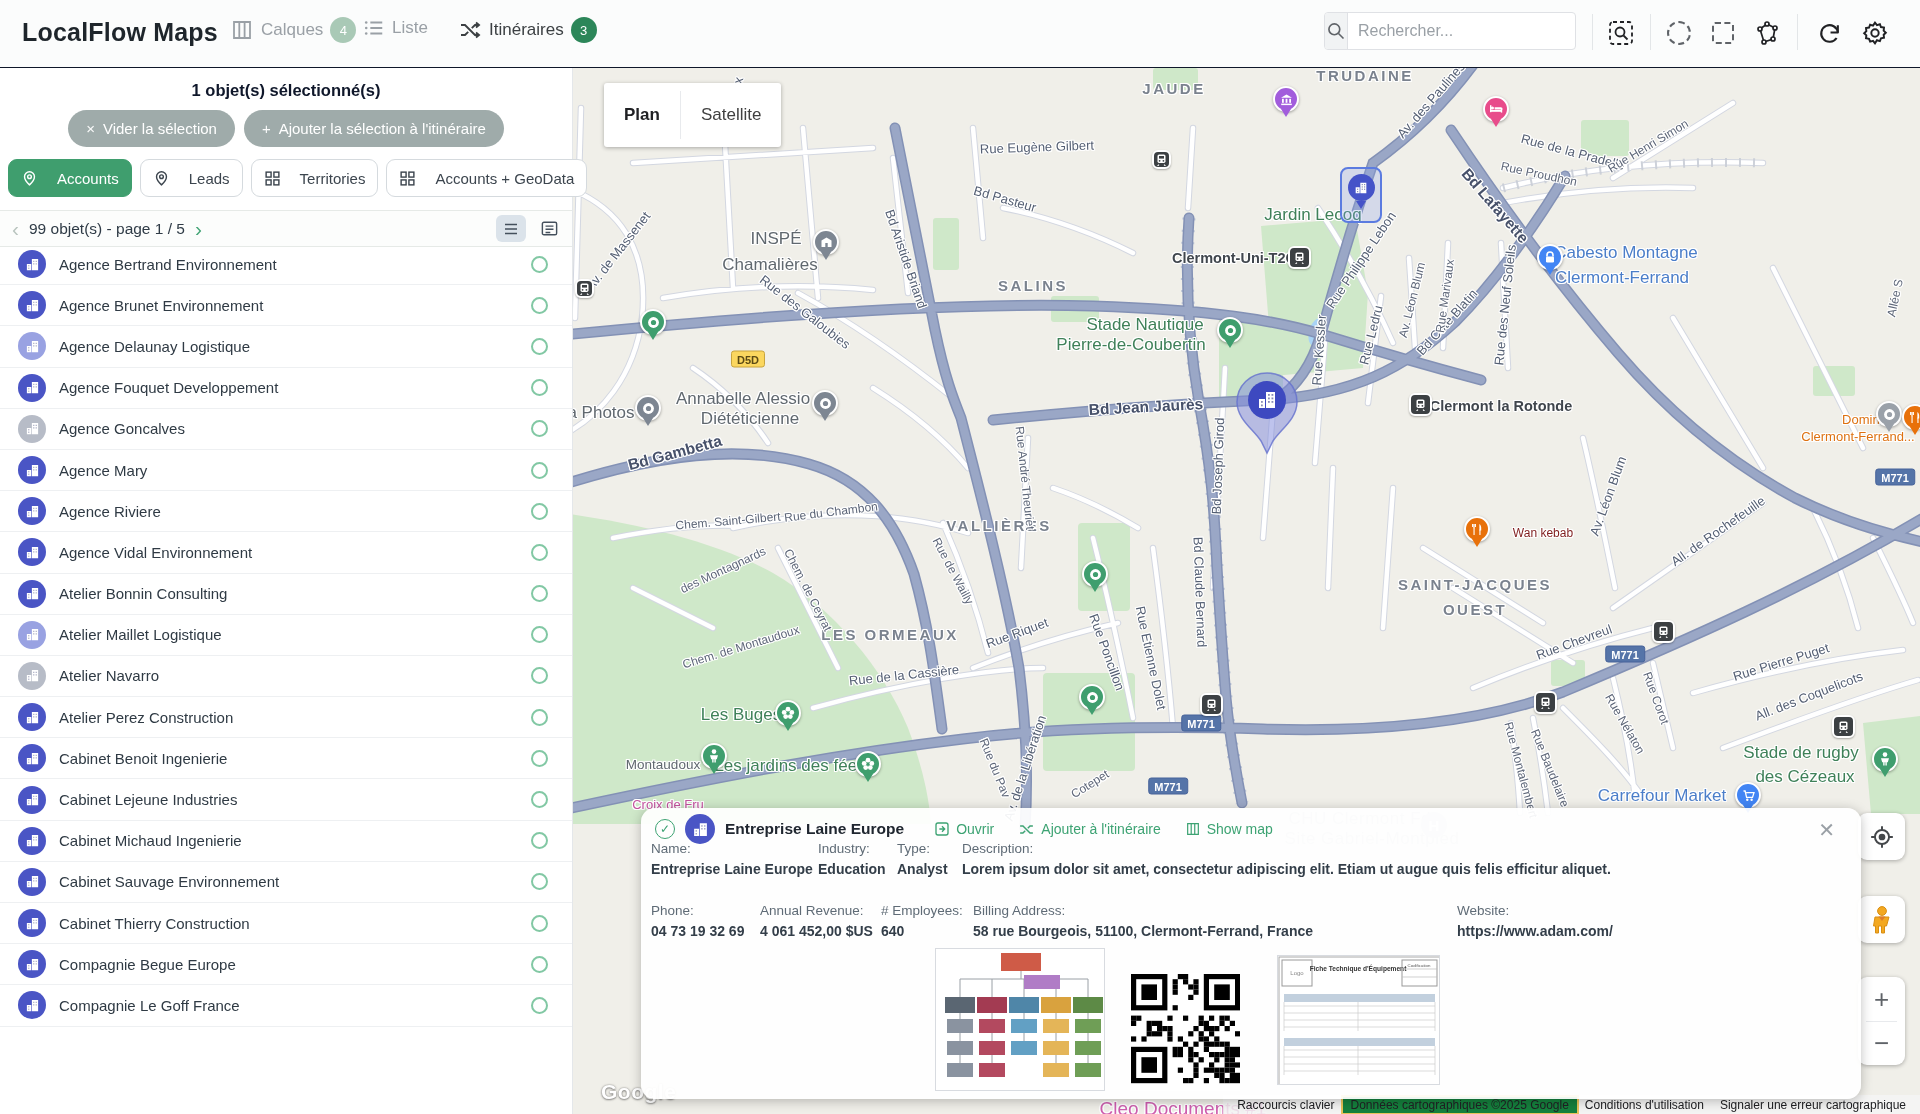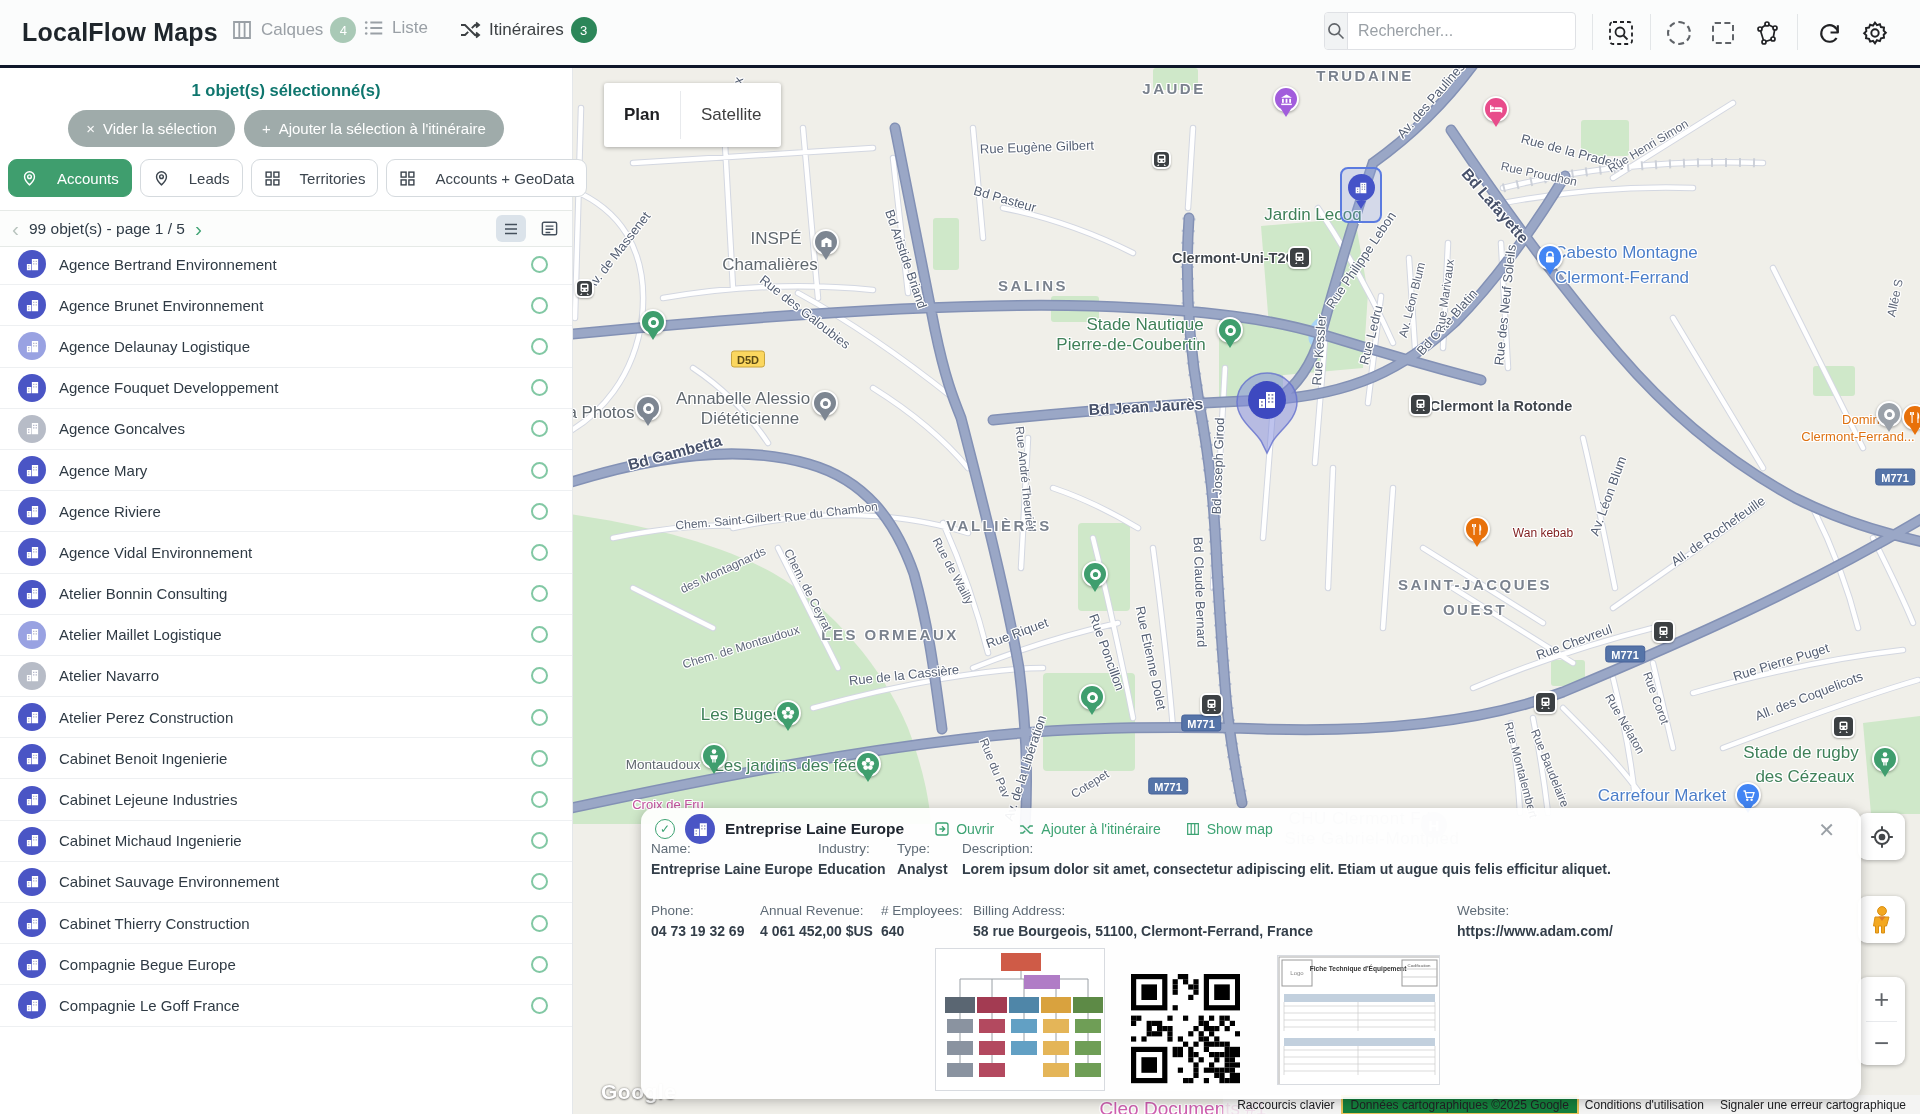--- a/index.html
+++ b/index.html
@@ -1,39 +1,39 @@
 <!DOCTYPE html>
 <html><head>
 <meta charset="utf-8">
 <style>
   *{margin:0;padding:0;box-sizing:border-box;}
   html,body{width:1920px;height:1114px;overflow:hidden;font-family:"Liberation Sans",sans-serif;background:#fff;}
   #app{position:relative;width:1920px;height:1114px;}
 
   
-  #header{position:absolute;left:0;top:0;width:1920px;height:68px;background:#fbfcfc;border-bottom:3px solid #0f172a;z-index:40;}
+  #header{position:absolute;left:0;top:0;width:1920px;height:68px;background:#fbfcfc;border-bottom:1px solid #0f172a;z-index:40;}
   .brand{position:absolute;left:22px;top:18px;font-size:25px;font-weight:bold;color:#1e252b;letter-spacing:.2px;}
   .nav-item{position:absolute;top:17px;display:flex;align-items:center;gap:7px;font-size:17px;color:#9aa0a6;cursor:pointer;}
   .nav-item.dark{color:#3c4043;}
   .nav-badge{min-width:26px;height:26px;border-radius:13px;display:flex;align-items:center;justify-content:center;font-size:13px;color:#fff;padding:0 4px;}
   .nav-badge.pale{background:#a9c9b6;}
   .nav-badge.deep{background:#2c8659;}
   .nav-icon svg{display:block;}
   #search-wrap{position:absolute;left:1324px;top:12px;width:252px;height:38px;display:flex;border:1px solid #dfe1e5;border-radius:4px;background:#fff;}
   #search-icon-box{width:42px;background:#f1f3f4;border-right:1px solid #dfe1e5;display:flex;align-items:center;justify-content:center;border-radius:3px 0 0 3px;}
   #search-input{flex:1;border:none;outline:none;font-size:16px;color:#3c4043;padding:0 10px;background:transparent;font-family:"Liberation Sans",sans-serif;}
   #search-input::placeholder{color:#9aa0a6;}
   .hdivider{position:absolute;top:14px;width:1px;height:36px;background:#e3e6e8;}
   .tool-btn{position:absolute;top:16px;width:34px;height:34px;display:flex;align-items:center;justify-content:center;cursor:pointer;color:#202124;}
   .dash-circle{width:24px;height:24px;border:2px dashed #5f6368;border-radius:50%;}
   .dash-square{width:22px;height:22px;border:2px dashed #5f6368;border-radius:3px;}
 
   
   #sidebar{position:absolute;left:0;top:68px;width:573px;height:1046px;background:#fff;border-right:1px solid #e4e7ea;z-index:35;}
-  #sel-count{display:block;text-align:center;margin-top:13px;font-size:16.5px;font-weight:bold;color:#0f766e;}
+  #sel-count{display:block;text-align:center;margin-top:13px;font-size:16.5px;font-weight:bold;color:#0f172a;}
   #sel-actions{display:flex;justify-content:center;gap:9px;margin-top:10px;}
   .gray-pill{height:37px;border:none;border-radius:19px;background:#9fabaa;color:#fff;font-size:15px;display:flex;align-items:center;gap:8px;padding:0 18px;cursor:pointer;font-family:"Liberation Sans",sans-serif;}
   .gray-pill .gp-ic{font-size:15px;opacity:.95;}
   #tabs{display:flex;gap:8px;margin:12px 8px 0 8px;}
   .tab{height:38px;border:1px solid #d5dade;border-radius:9px;background:#fff;display:flex;align-items:center;gap:19px;padding:0 12px;font-size:15px;color:#3c454e;cursor:pointer;white-space:nowrap;}
   .tab.active{background:#3f9e6e;border-color:#3f9e6e;color:#fff;}
   .tab svg{flex:0 0 auto;}
   #pager{height:37px;margin-top:13px;border-top:1px solid #e6eae7;border-bottom:1px solid #e6eae7;background:#fcfdfc;display:flex;align-items:center;padding:0 8px;}
   .chev{color:#45a577;font-size:21px;line-height:1;cursor:pointer;padding:0 4px;user-select:none;}
   .chev.dim{color:#b9c5bf;}

